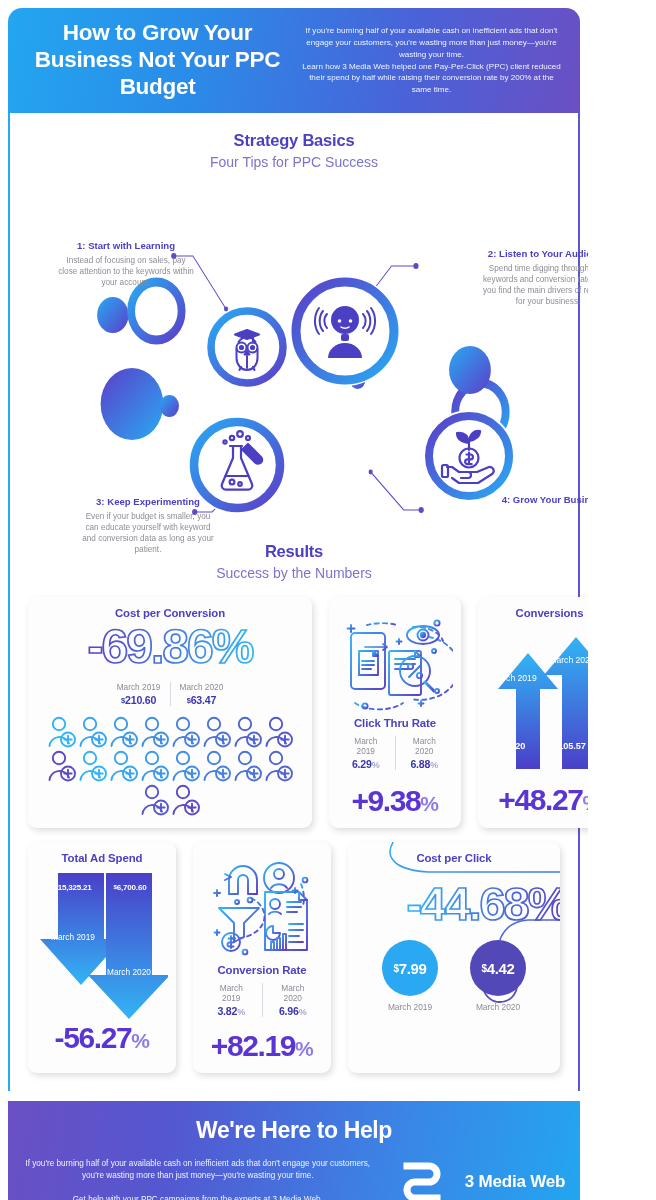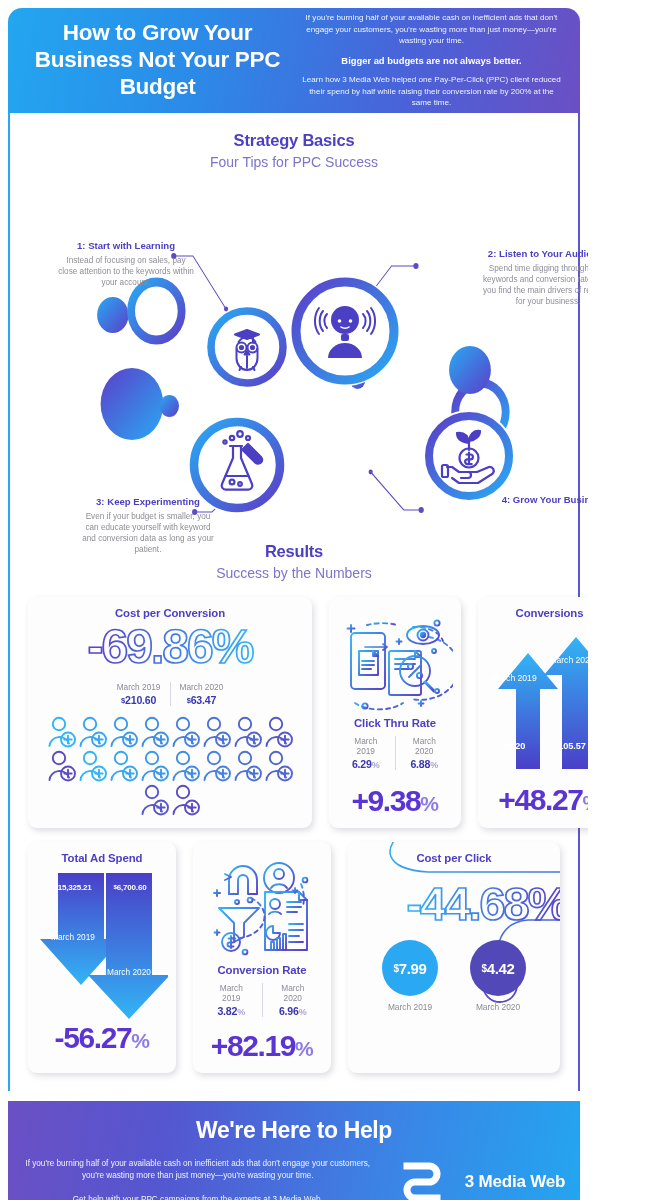--- a/index.html
+++ b/index.html
@@ -342,21 +342,20 @@
 <body>
 
 <div class="page">
 
   <div class="header">
     <div class="header-left">
       <div class="header-title">How to Grow Your Business Not Your PPC Budget</div>
     </div>
     <div class="header-right">
       <div class="header-p">If you're burning half of your available cash on inefficient ads that don't engage your customers, you're wasting more than just money—you're wasting your time.</div>
-      <div class="header-strong">Bigger ad budgets are not always better.</div>
       <div class="header-p">Learn how 3 Media Web helped one Pay-Per-Click (PPC) client reduced their spend by half while raising their conversion rate by 200% at the same time.</div>
     </div>
   </div>
 
   <div class="body-panel">
 
     <div>
       <div class="section-title">Strategy Basics</div>
       <div class="section-sub">Four Tips for PPC Success</div>
 

